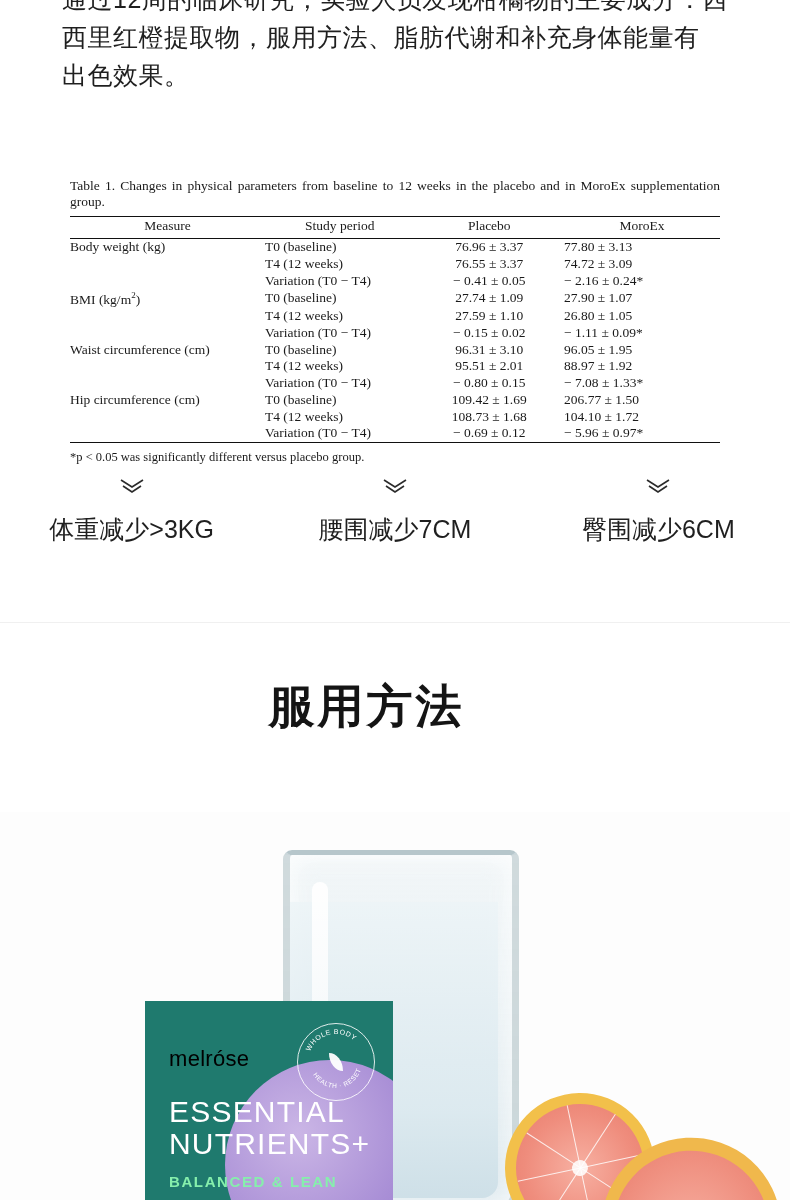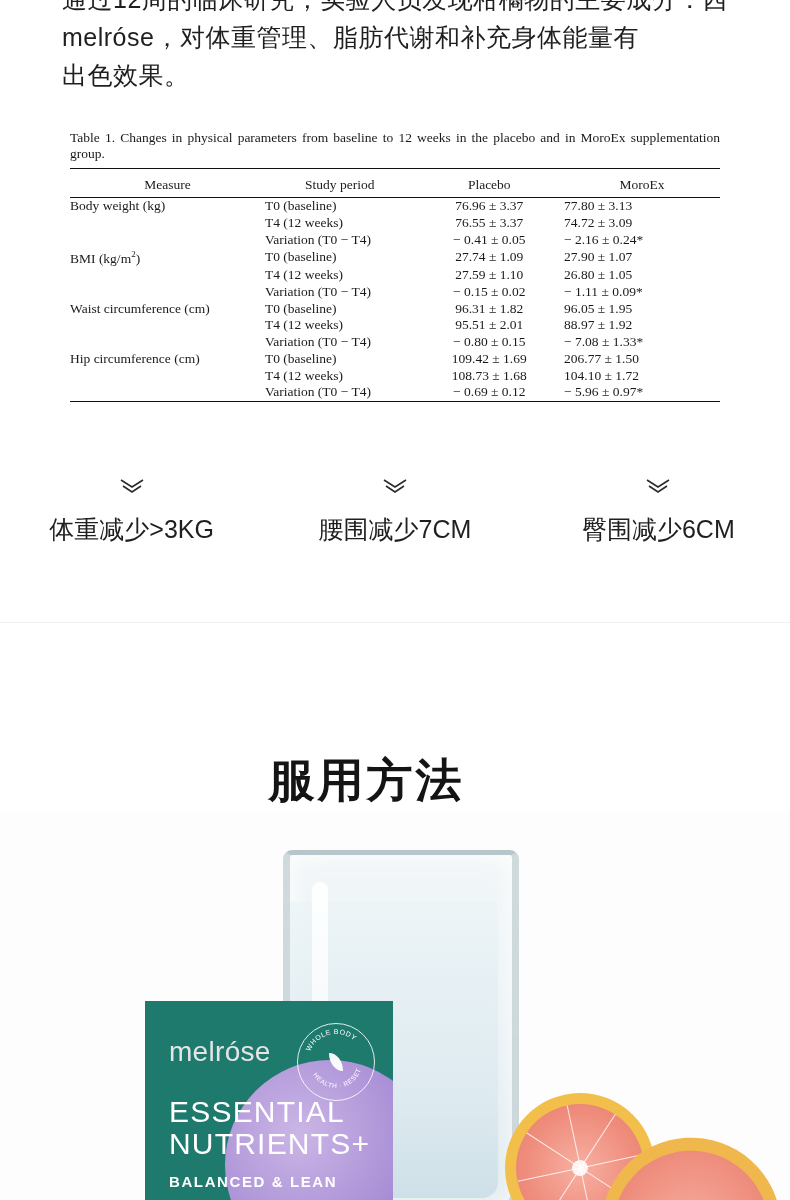--- a/index.html
+++ b/index.html
@@ -37,30 +37,31 @@
     top: 130px;
     width: 650px;
     font-family: "Liberation Serif", serif;
     color: #1a1a1a;
   }
   .table-caption {
     font-size: 13.5px;
     line-height: 16px;
     text-align: justify;
     margin-bottom: 6px;
+    margin-top: 48px;
   }
   table.study {
     width: 100%;
     border-collapse: collapse;
     font-size: 13.5px;
   }
   table.study th {
     font-weight: normal;
     text-align: center;
-    padding: 8px 0 4px 0;
+    padding: 1px 0 4px 0;
   }
   table.study thead tr {
     border-top: 1.3px solid #111;
     border-bottom: 0.9px solid #111;
   }
   table.study tbody tr td {
     padding: 0.4px 0;
     vertical-align: top;
   }
   table.study tbody {
@@ -122,21 +123,21 @@
     top: 622px;
     width: 790px;
     height: 1px;
     background: #f0f0f0;
   }
 
   
   .section-title {
     position: absolute;
     left: 0;
-    top: 750px;
+    top: 676px;
     width: 733px;
     text-align: center;
     font-size: 46px;
     font-weight: bold;
     letter-spacing: 3px;
     color: #141414;
   }
 
   
   .photo {
@@ -201,23 +202,23 @@
     right: -42px;
     bottom: -70px;
     width: 210px;
     height: 210px;
     border-radius: 50%;
     background: radial-gradient(circle at 35% 35%, #cbb6e6 0%, #a98fd6 55%, #8f74c6 100%);
   }
   .brand {
     position: absolute;
     left: 24px;
-    top: 35px;
-    color: #e5e5e5;
-    font-size: 28px;
+    top: 45px;
+    color: #000000;
+    font-size: 22px;
     letter-spacing: 0.3px;
   }
   .badge {
     position: absolute;
     left: 152px;
     top: 22px;
     width: 76px;
     height: 76px;
     border-radius: 50%;
     border: 1.5px solid rgba(255,255,255,0.85);
@@ -249,21 +250,21 @@
     left: 24px;
     top: 126px;
     color: #ffffff;
     font-size: 30px;
     letter-spacing: 1.2px;
   }
   .prod-l3 {
     position: absolute;
     left: 24px;
     top: 172px;
-    color: #ffffff;
+    color: #86efac;
     font-size: 15px;
     font-weight: bold;
     letter-spacing: 1.6px;
   }
   
   .fruit {
     position: absolute;
     left: 505px;
     top: 281px;
     width: 150px;
@@ -320,21 +321,21 @@
     height: 97px;
     border-radius: 78px 78px 0 0;
     background: radial-gradient(ellipse at 50% 100%, #f8b4a6 0%, #ef8f7f 65%, #e87d6d 100%);
   }
 </style>
 </head>
 <body>
 
 <div class="intro">
   <div>通过12周的临床研究，实验人员发现柑橘物的主要成分：西</div>
-  <div>melróse，对体重管理、脂肪代谢和补充身体能量有</div>
+  <div>西里红橙提取物，服用方法、脂肪代谢和补充身体能量有</div>
   <div>出色效果。</div>
 </div>
 
 <div class="table-block">
   <div class="table-caption">Table 1. Changes in physical parameters from baseline to 12 weeks in the placebo and in MoroEx supplementation group.</div>
   <table class="study">
     <thead>
       <tr>
         <th class="c-measure">Measure</th>
         <th class="c-period">Study period</th>
@@ -375,21 +376,21 @@
       </tr>
       <tr class="group-end">
         <td class="c-measure"></td>
         <td class="c-period">Variation (T0 − T4)</td>
         <td class="c-placebo">− 0.15 ± 0.02</td>
         <td class="c-moroex">− 1.11 ± 0.09*</td>
       </tr>
       <tr>
         <td class="c-measure">Waist circumference (cm)</td>
         <td class="c-period">T0 (baseline)</td>
-        <td class="c-placebo">96.31 ± 1.82</td>
+        <td class="c-placebo">96.31 ± 3.10</td>
         <td class="c-moroex">96.05 ± 1.95</td>
       </tr>
       <tr>
         <td class="c-measure"></td>
         <td class="c-period">T4 (12 weeks)</td>
         <td class="c-placebo">95.51 ± 2.01</td>
         <td class="c-moroex">88.97 ± 1.92</td>
       </tr>
       <tr class="group-end">
         <td class="c-measure"></td>
@@ -410,20 +411,21 @@
         <td class="c-moroex">104.10 ± 1.72</td>
       </tr>
       <tr>
         <td class="c-measure"></td>
         <td class="c-period">Variation (T0 − T4)</td>
         <td class="c-placebo">− 0.69 ± 0.12</td>
         <td class="c-moroex">− 5.96 ± 0.97*</td>
       </tr>
     </tbody>
   </table>
+  <div class="footnote">*p &lt; 0.05 was significantly different versus placebo group.</div>
 </div>
 
 <div class="results">
   <div class="result-col">
     <svg class="chev" viewBox="0 0 26 18">
       <path d="M2 2 L13 9 L24 2" fill="none" stroke="#2b2b2b" stroke-width="1.6"></path>
       <path d="M4 8 L13 14 L22 8" fill="none" stroke="#2b2b2b" stroke-width="1.6"></path>
     </svg>
     <div class="result-label">体重减少&gt;3KG</div>
   </div>

